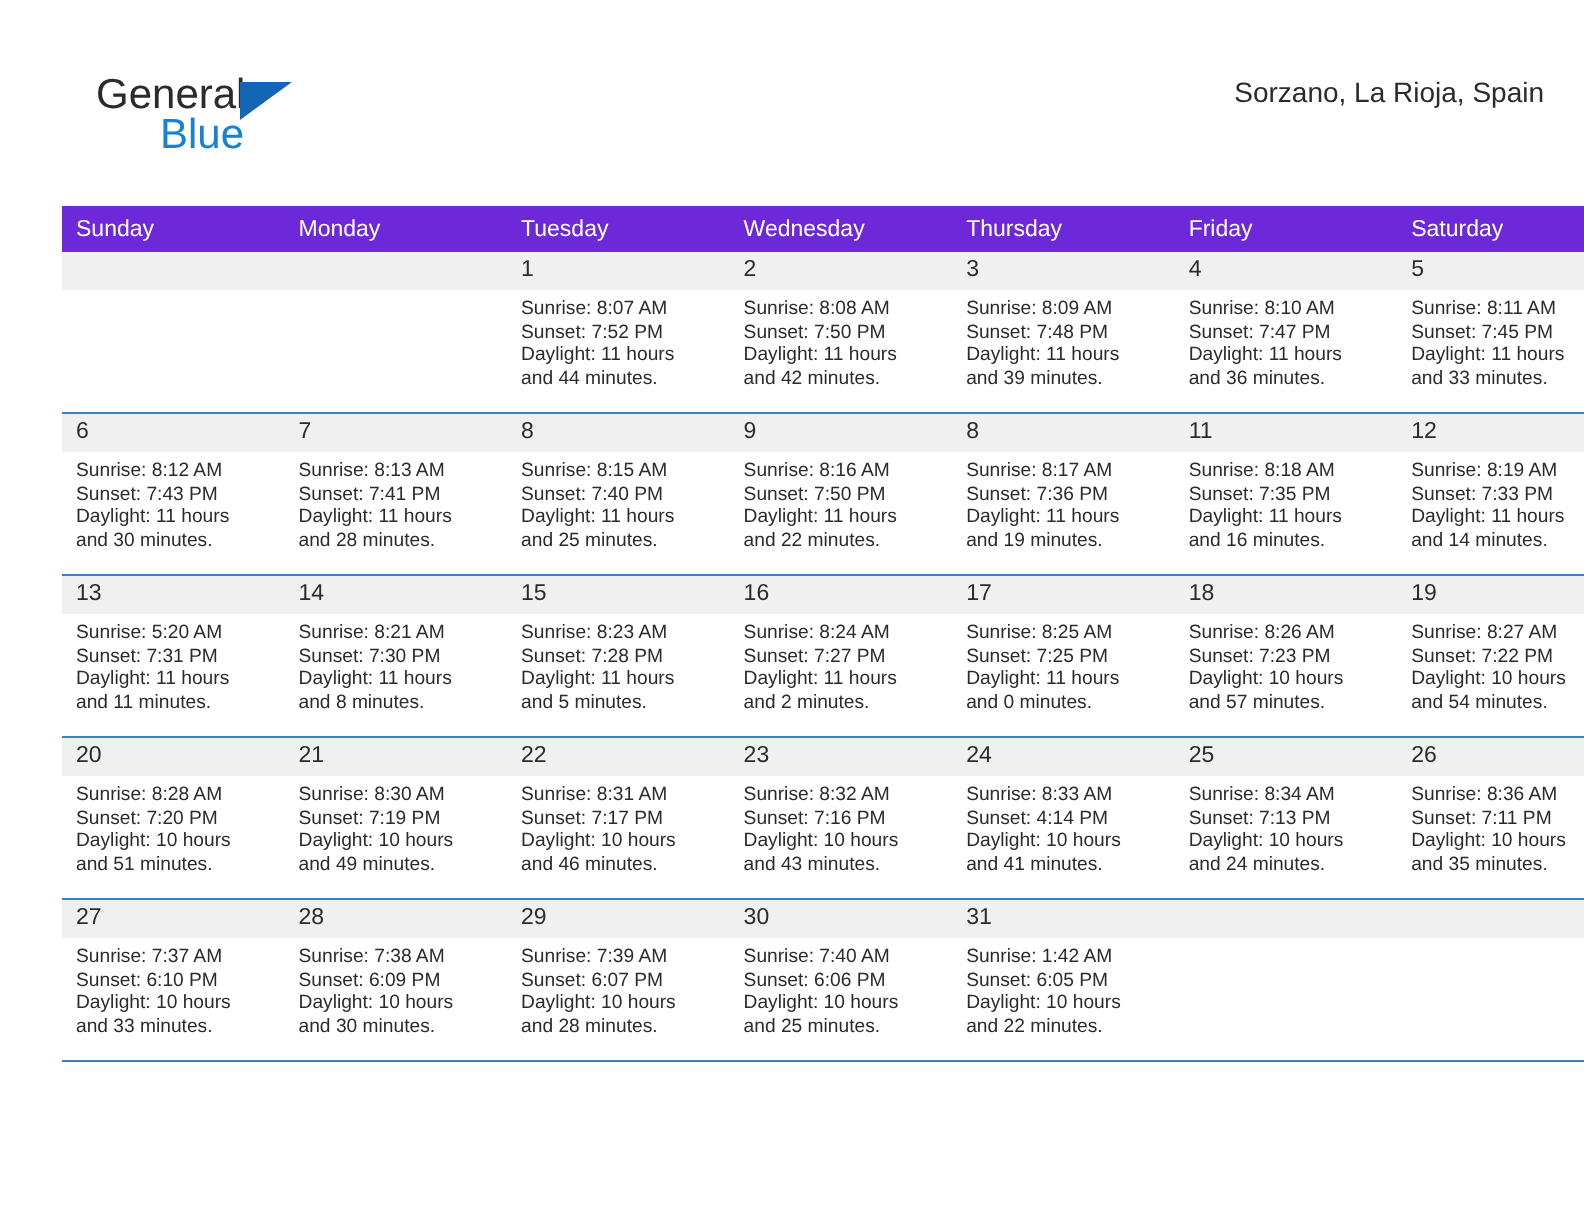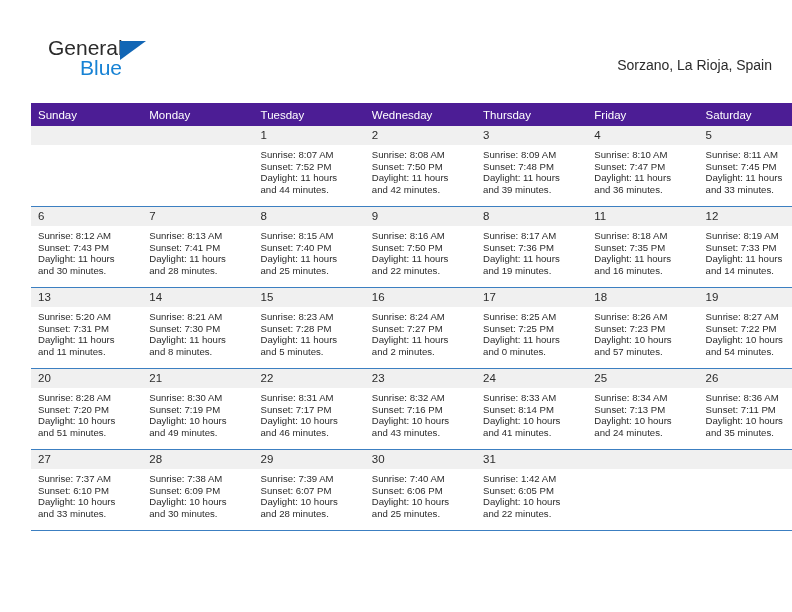--- a/index.html
+++ b/index.html
@@ -70,39 +70,39 @@
     text-align: right;
   }
   .cal-title {
     font-size: 26px;
     color: #2b2b2b;
     font-weight: normal;
     line-height: 32px;
     white-space: nowrap;
   }
   .cal-subtitle {
-    margin-top: 25px;
+    margin-top: 6px;
     font-size: 14px;
     color: #2b2b2b;
     font-weight: normal;
     line-height: 17px;
     white-space: nowrap;
   }
 
   
   .calendar {
     position: absolute;
     left: 31px;
     top: 103px;
     width: 730px;
     border-collapse: collapse;
     table-layout: fixed;
   }
   .calendar th {
-    background: #4c1d95;
+    background: #6d28d9;
     color: #ffffff;
     font-size: 11.5px;
     font-weight: normal;
     text-align: left;
     padding: 5px 0 5px 7px;
     height: 13px;
     border: none;
     width: 104.28px;
   }
   .calendar td {
@@ -440,21 +440,21 @@
                 <div>Daylight: 10 hours</div>
                 <div>and 43 minutes.</div>
               </div>
             </div>
           </td>
           <td>
             <div class="cell-inner">
               <span class="daynum">24</span>
               <div class="info">
                 <div>Sunrise: 8:33 AM</div>
-                <div>Sunset: 8:14 PM</div>
+                <div>Sunset: 4:14 PM</div>
                 <div>Daylight: 10 hours</div>
                 <div>and 41 minutes.</div>
               </div>
             </div>
           </td>
           <td>
             <div class="cell-inner">
               <span class="daynum">25</span>
               <div class="info">
                 <div>Sunrise: 8:34 AM</div>

